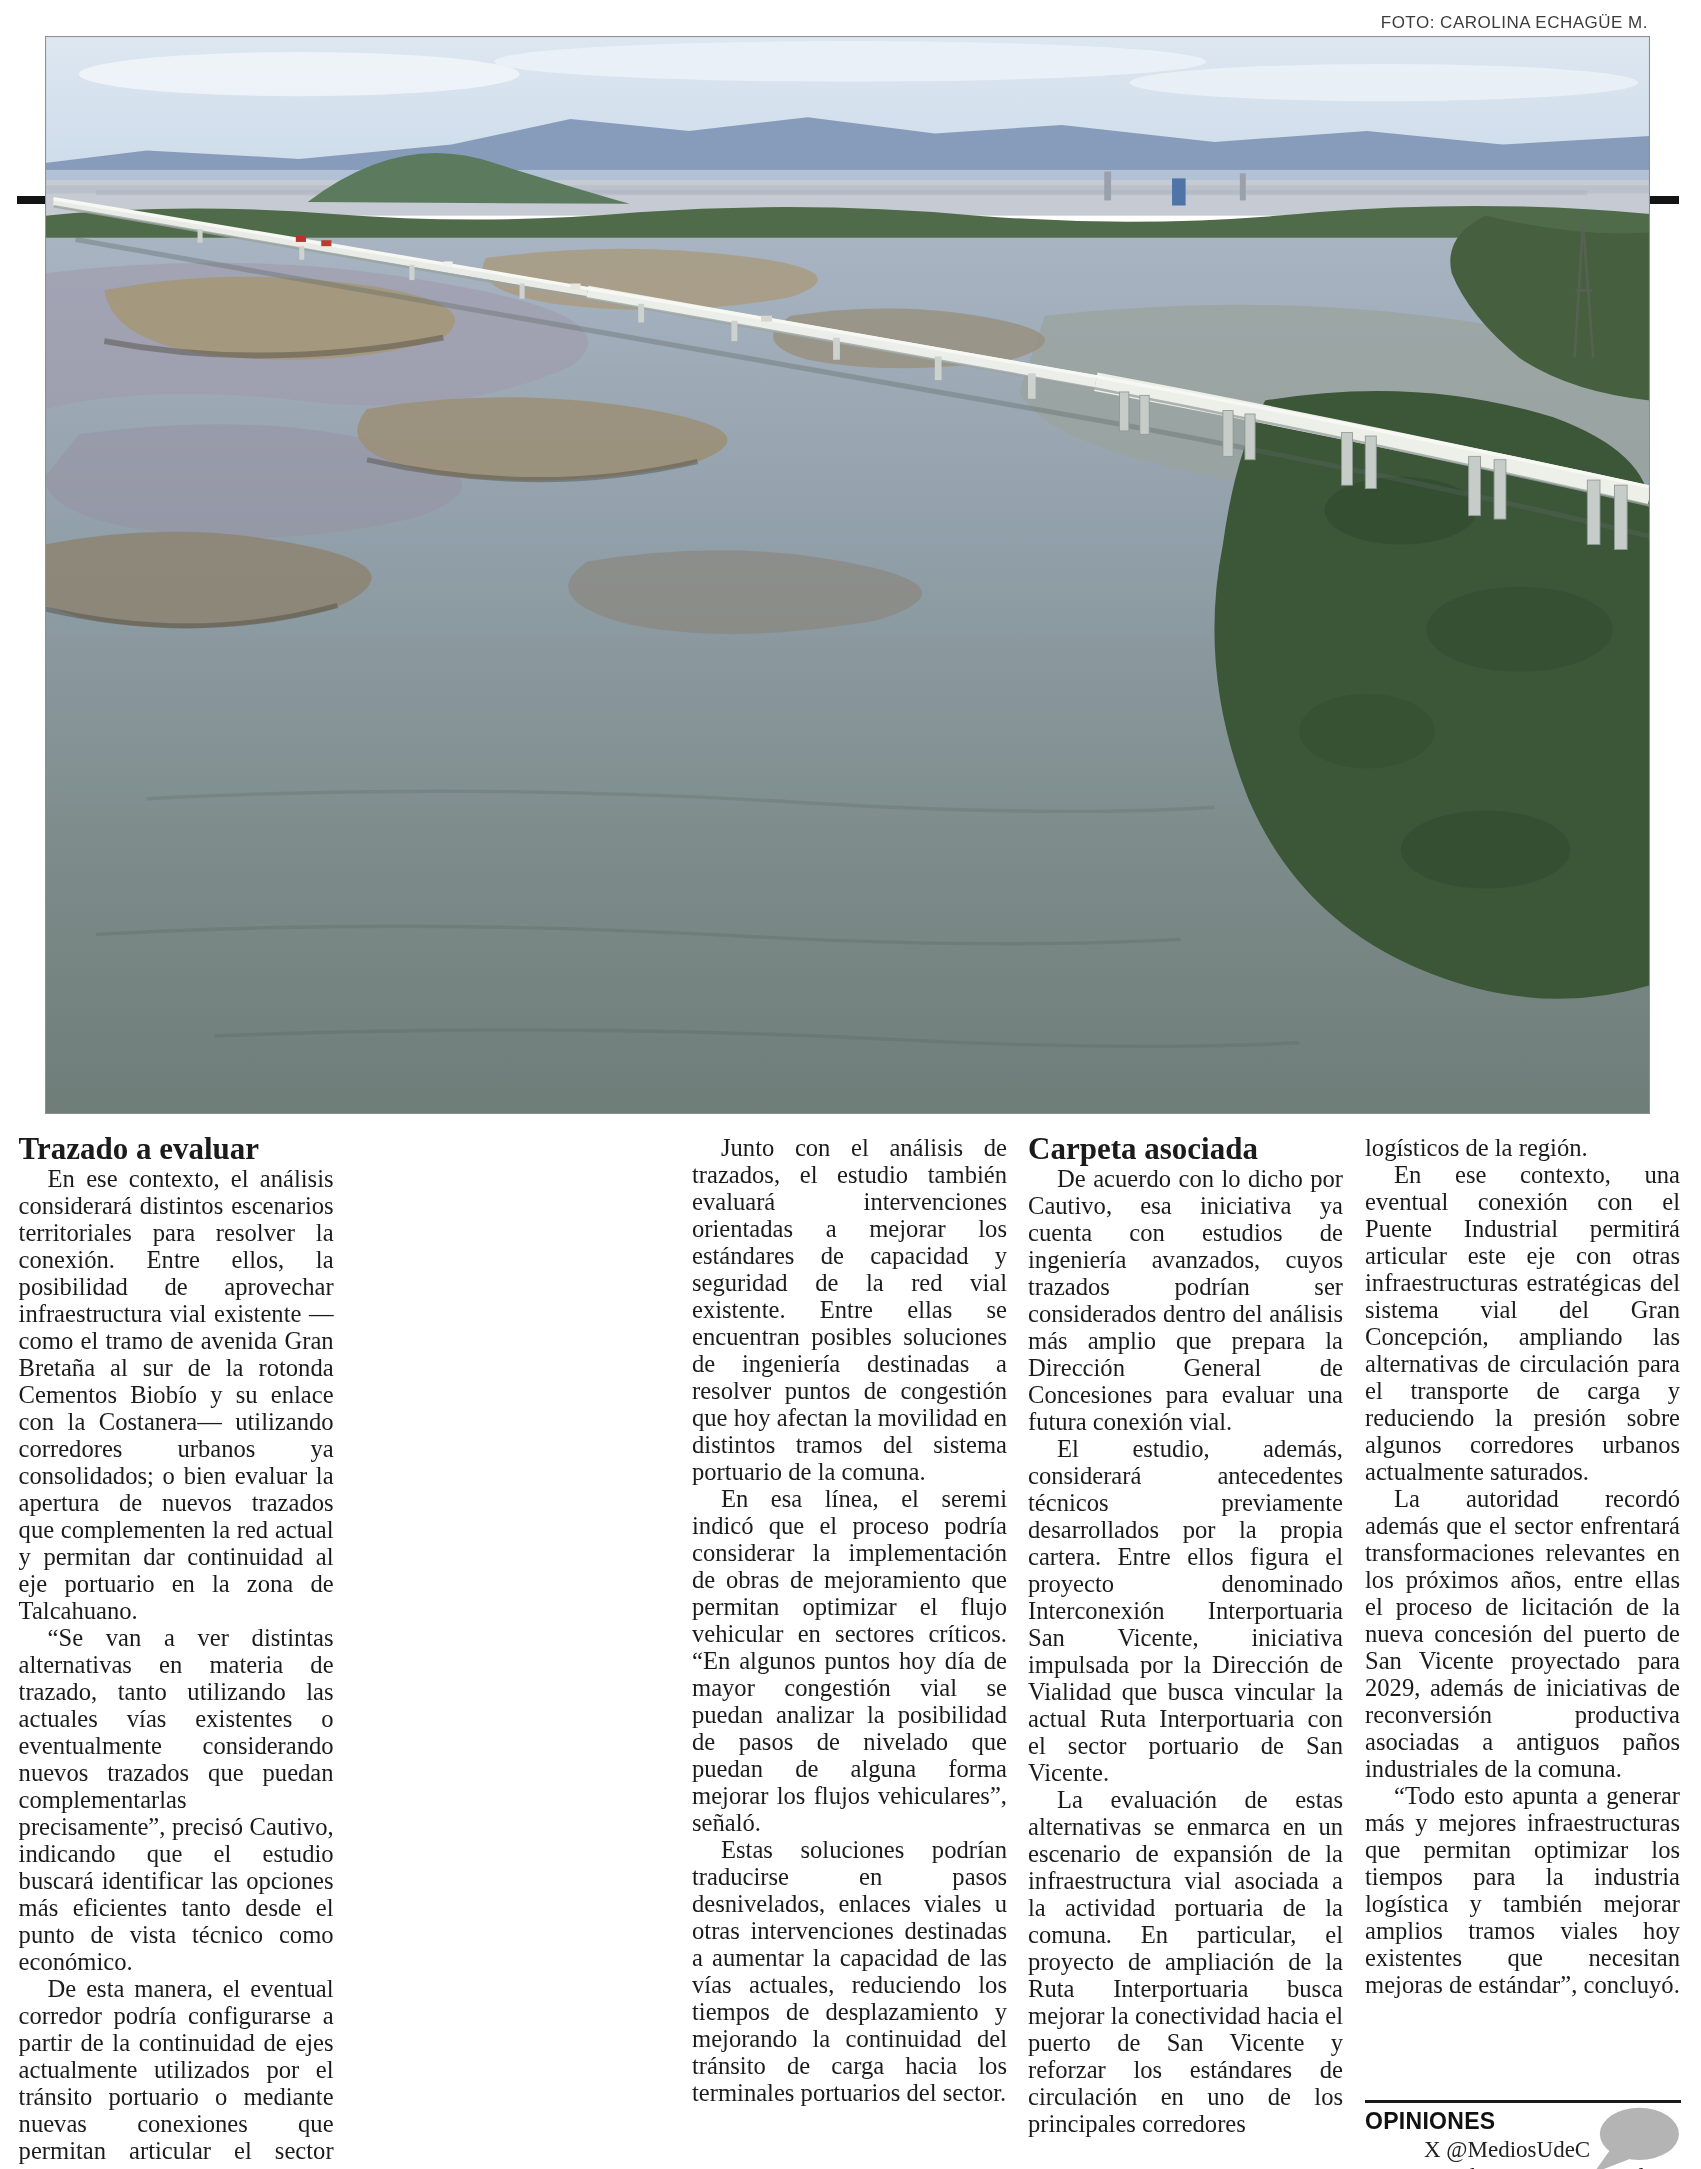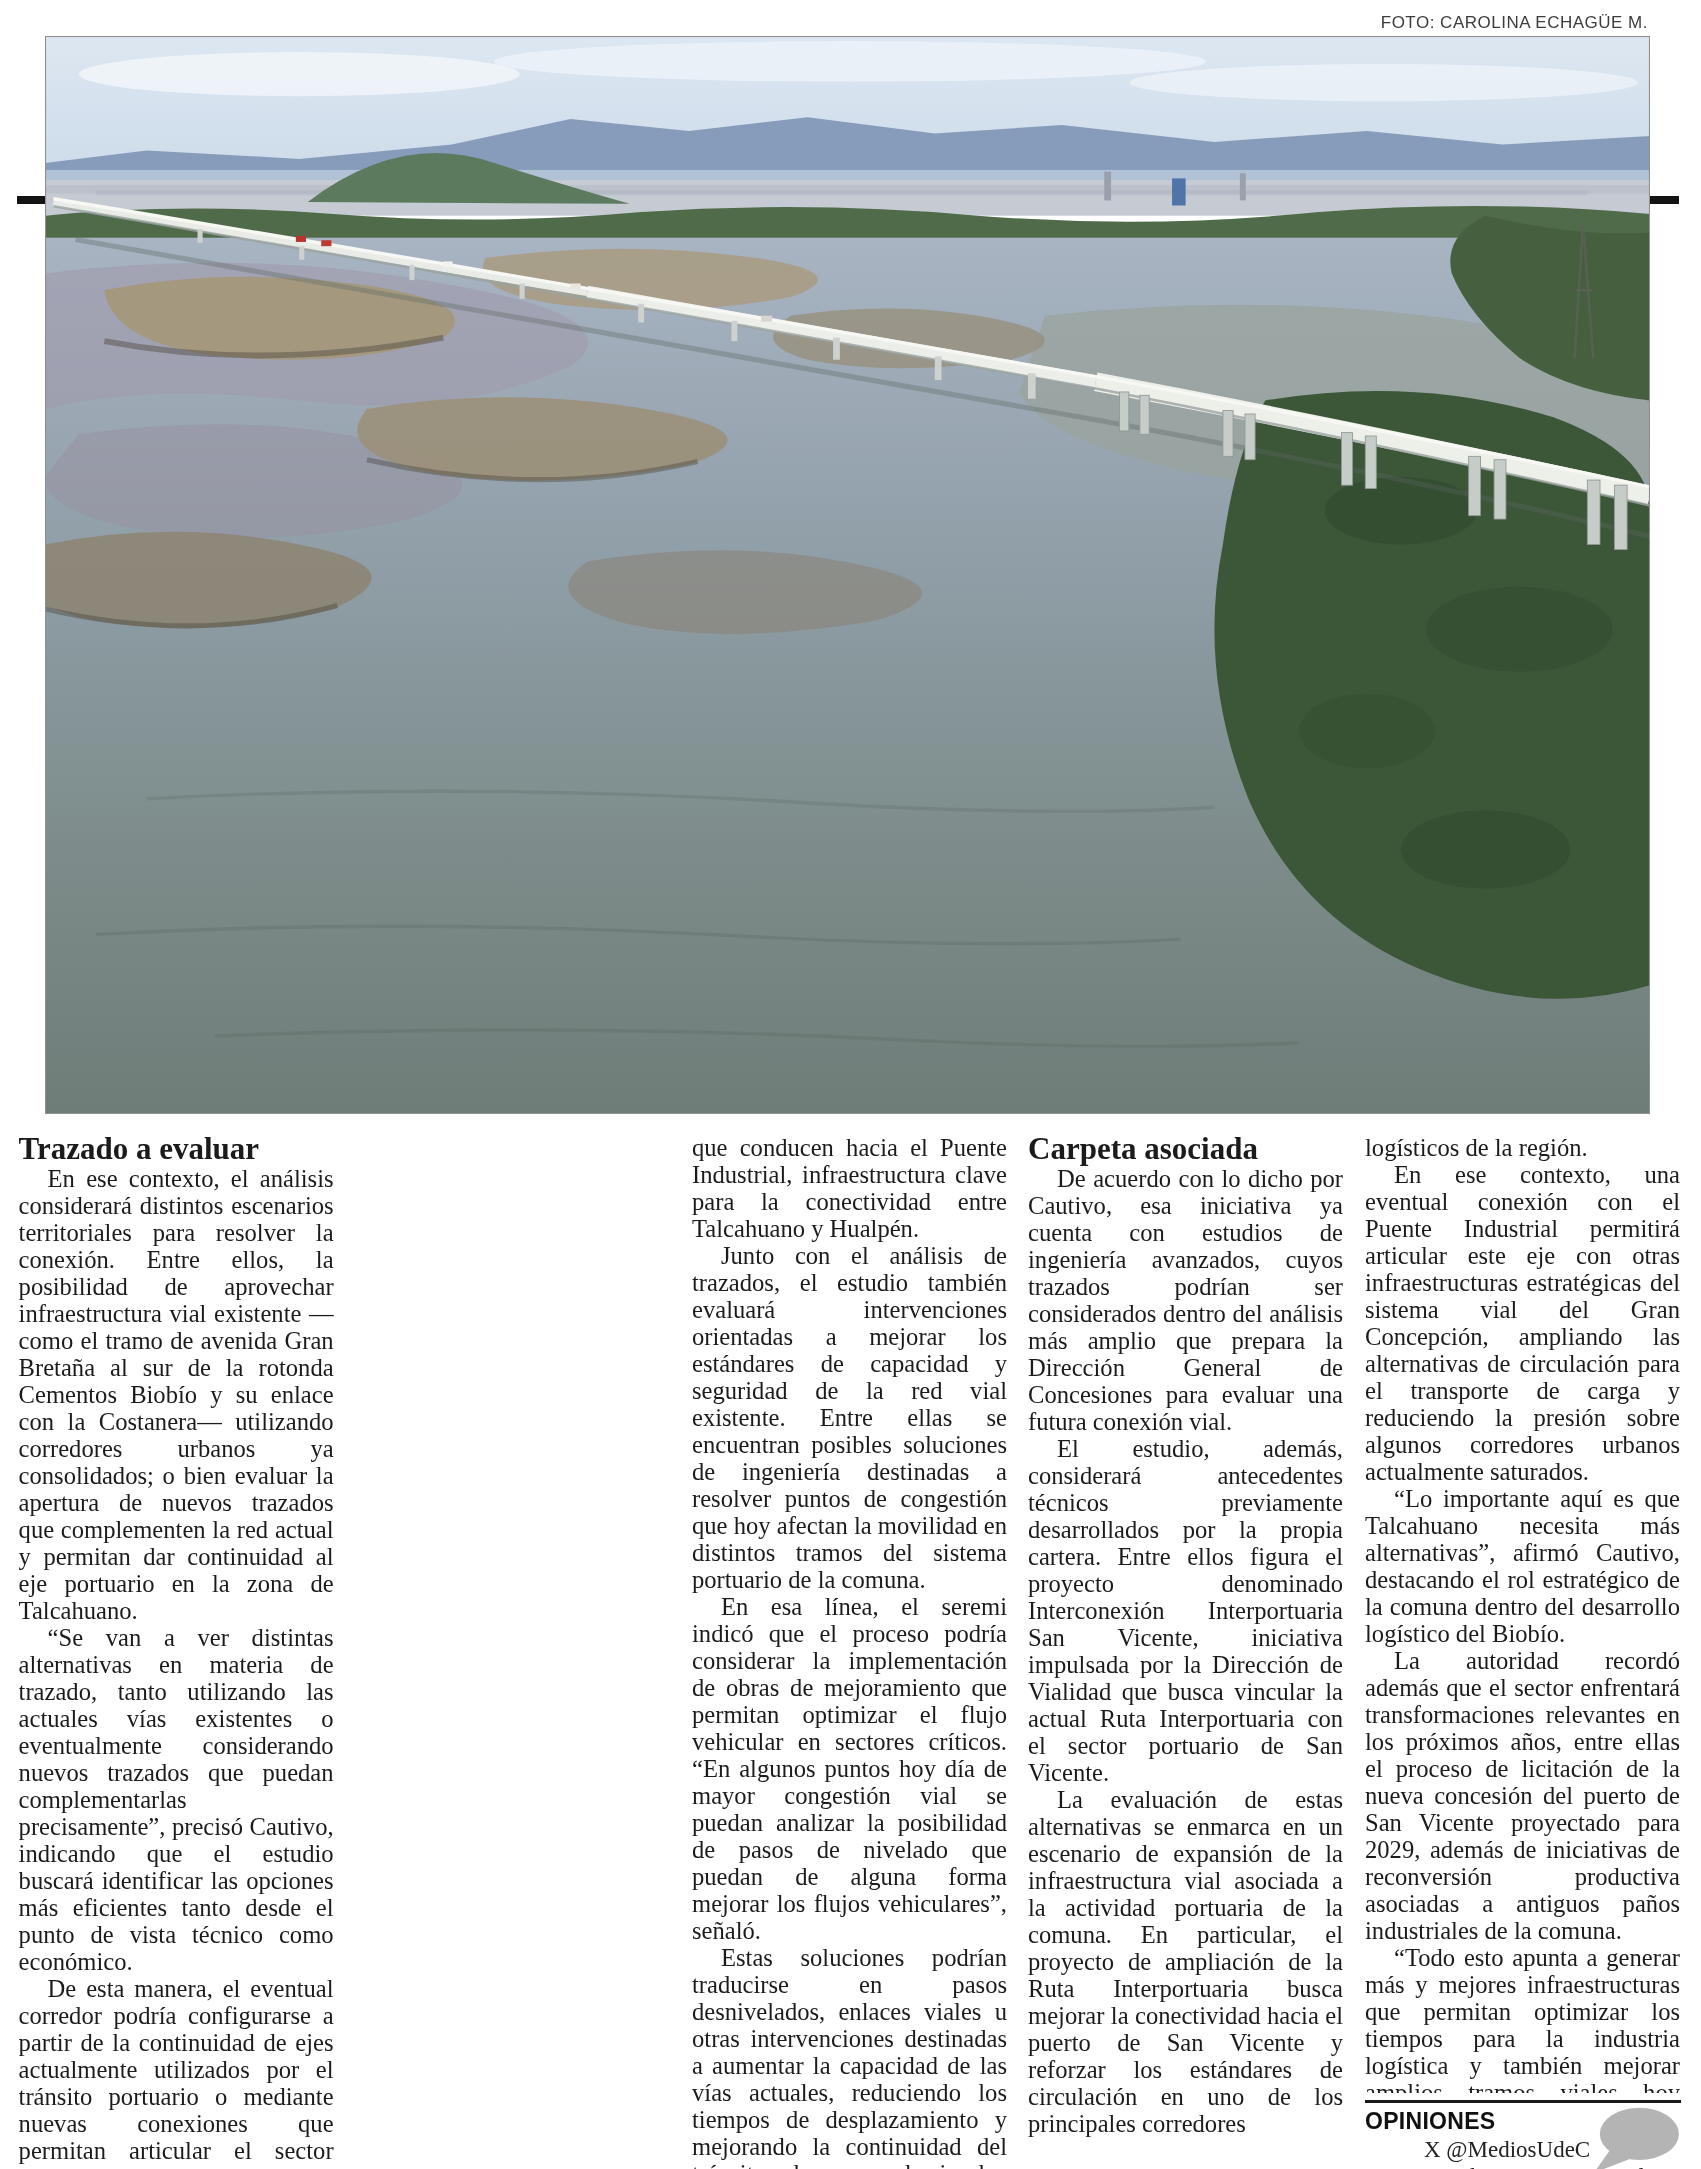--- a/index.html
+++ b/index.html
@@ -149,37 +149,35 @@
   </div>
 
   <div class="col" id="col1">
     <p class="colhead">Trazado a evaluar</p>
     <p class="ind">En ese contexto, el análisis considerará distintos escenarios territoriales para resolver la conexión. Entre ellos, la posibilidad de aprovechar infraestructura vial existente —como el tramo de avenida Gran Bretaña al sur de la rotonda Cementos Biobío y su enlace con la Costanera— utilizando corredores urbanos ya consolidados; o bien evaluar la apertura de nuevos trazados que complementen la red actual y permitan dar continuidad al eje portuario en la zona de Talcahuano.</p>
     <p class="ind">“Se van a ver distintas alternativas en materia de trazado, tanto utilizando las actuales vías existentes o eventualmente considerando nuevos trazados que puedan complementarlas precisamente”, precisó Cautivo, indicando que el estudio buscará identificar las opciones más eficientes tanto desde el punto de vista técnico como económico.</p>
     <p class="ind">De esta manera, el eventual corredor podría configurarse a partir de la continuidad de ejes actualmente utilizados por el tránsito portuario o mediante nuevas conexiones que permitan articular el sector donde concluirá la ampliación de la Ruta Interportuaria con las vías</p>
   </div>
 
   <div class="col" id="col2">
-    <p>que conducen hacia el Puente Industrial, infraestructura clave para la conectividad entre Talcahuano y Hualpén.</p>
     <p class="ind">Junto con el análisis de trazados, el estudio también evaluará intervenciones orientadas a mejorar los estándares de capacidad y seguridad de la red vial existente. Entre ellas se encuentran posibles soluciones de ingeniería destinadas a resolver puntos de congestión que hoy afectan la movilidad en distintos tramos del sistema portuario de la comuna.</p>
     <p class="ind">En esa línea, el seremi indicó que el proceso podría considerar la implementación de obras de mejoramiento que permitan optimizar el flujo vehicular en sectores críticos. “En algunos puntos hoy día de mayor congestión vial se puedan analizar la posibilidad de pasos de nivelado que puedan de alguna forma mejorar los flujos vehiculares”, señaló.</p>
     <p class="ind">Estas soluciones podrían traducirse en pasos desnivelados, enlaces viales u otras intervenciones destinadas a aumentar la capacidad de las vías actuales, reduciendo los tiempos de desplazamiento y mejorando la continuidad del tránsito de carga hacia los terminales portuarios del sector.</p>
   </div>
 
   <div class="col" id="col3">
     <p class="colhead">Carpeta asociada</p>
     <p class="ind">De acuerdo con lo dicho por Cautivo, esa iniciativa ya cuenta con estudios de ingeniería avanzados, cuyos trazados podrían ser considerados dentro del análisis más amplio que prepara la Dirección General de Concesiones para evaluar una futura conexión vial.</p>
     <p class="ind">El estudio, además, considerará antecedentes técnicos previamente desarrollados por la propia cartera. Entre ellos figura el proyecto denominado Interconexión Interportuaria San Vicente, iniciativa impulsada por la Dirección de Vialidad que busca vincular la actual Ruta Interportuaria con el sector portuario de San Vicente.</p>
     <p class="ind">La evaluación de estas alternativas se enmarca en un escenario de expansión de la infraestructura vial asociada a la actividad portuaria de la comuna. En particular, el proyecto de ampliación de la Ruta Interportuaria busca mejorar la conectividad hacia el puerto de San Vicente y reforzar los estándares de circulación en uno de los principales corredores</p>
   </div>
 
   <div class="col" id="col4">
     <p>logísticos de la región.</p>
     <p class="ind">En ese contexto, una eventual conexión con el Puente Industrial permitirá articular este eje con otras infraestructuras estratégicas del sistema vial del Gran Concepción, ampliando las alternativas de circulación para el transporte de carga y reduciendo la presión sobre algunos corredores urbanos actualmente saturados.</p>
-    <p class="ind">“Lo importante aquí es que Talcahuano necesita más alternativas”, afirmó Cautivo, destacando el rol estratégico de la comuna dentro del desarrollo logístico del Biobío.</p>
     <p class="ind">La autoridad recordó además que el sector enfrentará transformaciones relevantes en los próximos años, entre ellas el proceso de licitación de la nueva concesión del puerto de San Vicente proyectado para 2029, además de iniciativas de reconversión productiva asociadas a antiguos paños industriales de la comuna.</p>
     <p class="ind">“Todo esto apunta a generar más y mejores infraestructuras que permitan optimizar los tiempos para la industria logística y también mejorar amplios tramos viales hoy existentes que necesitan mejoras de estándar”, concluyó.</p>
   </div>
 
   <div class="foot-rule"></div>
   <div class="foot-title">OPINIONES</div>
   <div class="foot-line1">X @MediosUdeC</div>
   <div class="foot-line2">contacto@diarioconcepcion.cl</div>
   <div class="bubble">
     <svg viewBox="0 0 104 82" width="88" height="69">

